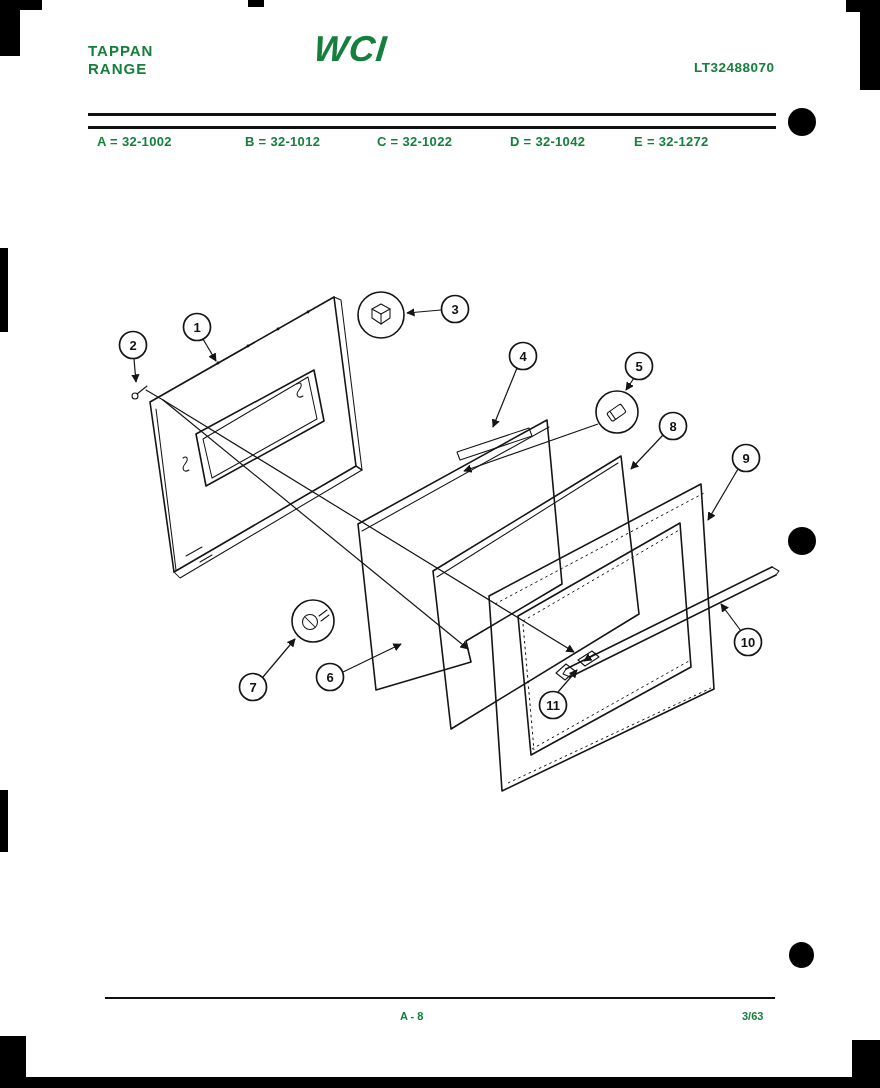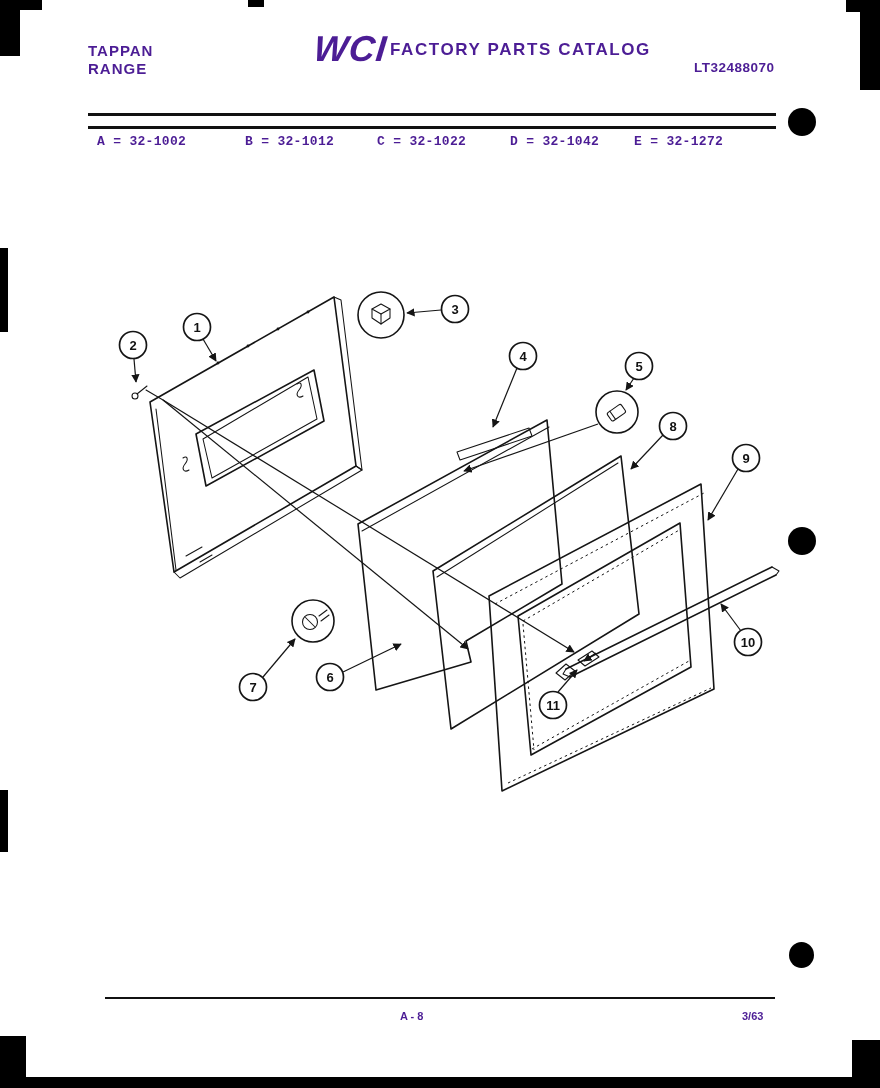--- a/index.html
+++ b/index.html
@@ -1,29 +1,29 @@
 <!DOCTYPE html>
 <html><head>
 <meta charset="utf-8">
 <style>
   html,body{margin:0;padding:0;background:#ffffff;}
   .page{position:relative;width:880px;height:1088px;background:#ffffff;overflow:hidden;
-        font-family:"Liberation Sans",sans-serif;color:#4c1d95;}
+        font-family:"Liberation Sans",sans-serif;color:#15803d;}
   
   .art{position:absolute;background:#000;}
   .dot{border-radius:50%;}
   
   .brand{position:absolute;left:88px;top:42px;font-size:15px;font-weight:800;letter-spacing:1px;line-height:18px;}
   .logo{position:absolute;left:314px;top:28px;font-size:36px;font-style:italic;font-weight:900;
         letter-spacing:1px;transform:skewX(-6deg);}
   .cat-title{position:absolute;left:390px;top:40px;font-size:17px;font-weight:800;letter-spacing:1.6px;}
   .docnum{position:absolute;left:694px;top:60px;font-size:13.5px;font-weight:800;letter-spacing:.5px;}
   .rule-double{position:absolute;left:88px;top:113px;width:688px;height:10px;
         border-top:3px solid #111;border-bottom:3px solid #111;}
-  .model{position:absolute;top:134px;font-size:13px;font-weight:700;letter-spacing:.3px;font-family:Liberation Mono, monospace;}
+  .model{position:absolute;top:134px;font-size:13px;font-weight:700;letter-spacing:.3px;}
   .m0{left:97px}.m1{left:245px}.m2{left:377px}.m3{left:510px}.m4{left:634px}
   
   .foot-rule{position:absolute;left:105px;top:997px;width:670px;height:2px;background:#111;}
   .foot-page{position:absolute;left:400px;top:1010px;width:80px;text-align:left;font-size:11px;font-weight:700;}
   .foot-date{position:absolute;left:742px;top:1010px;font-size:11px;font-weight:700;}
   
   svg.diagram{position:absolute;left:0;top:0;}
   svg .ln{fill:none;stroke:#151515;stroke-width:1.6;stroke-linejoin:round;stroke-linecap:round;}
   svg .thin{fill:none;stroke:#151515;stroke-width:1.05;stroke-linejoin:round;stroke-linecap:round;}
   svg .leader{fill:none;stroke:#151515;stroke-width:1.2;}
@@ -50,21 +50,20 @@
   <div class="art" style="left:0;top:790px;width:8px;height:62px;"></div>
   <div class="art" style="left:0;top:1036px;width:26px;height:52px;"></div>
   <div class="art" style="left:0;top:1077px;width:880px;height:11px;"></div>
   <div class="art" style="left:852px;top:1040px;width:28px;height:48px;"></div>
 
   <div class="brand">
     <div>TAPPAN</div>
     <div>RANGE</div>
   </div>
   <div class="logo">WCI</div>
-  <div class="cat-title">FACTORY PARTS CATALOG</div>
   <div class="docnum">LT32488070</div>
   <div class="rule-double"></div>
 
   <div class="model m0">A = 32-1002</div>
   <div class="model m1">B = 32-1012</div>
   <div class="model m2">C = 32-1022</div>
   <div class="model m3">D = 32-1042</div>
   <div class="model m4">E = 32-1272</div>
 
   <svg class="diagram" width="880" height="1088" viewBox="0 0 880 1088">

